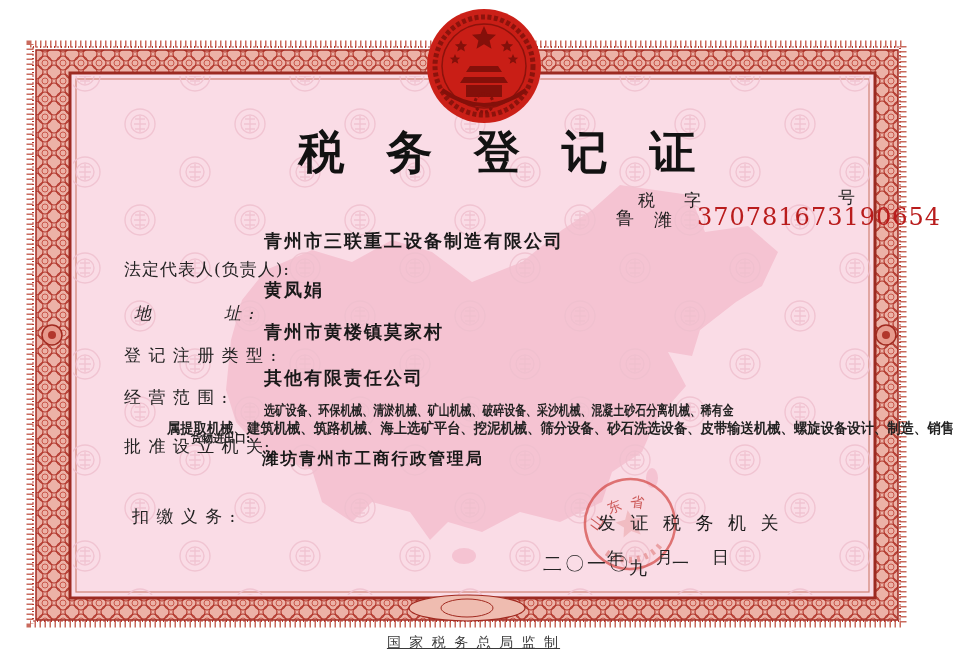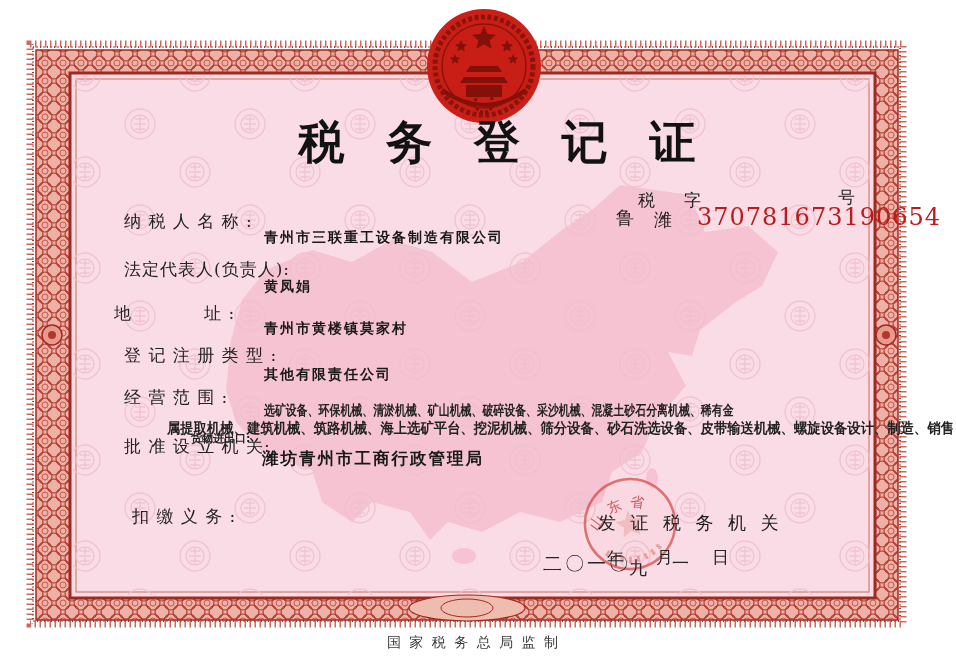--- a/index.html
+++ b/index.html
@@ -2,29 +2,29 @@
 <html><head>
 <meta charset="utf-8">
 <style>
   html,body{margin:0;padding:0;background:#ffffff;}
   .cert{position:relative;width:956px;height:663px;background:#ffffff;overflow:hidden;
         font-family:"DejaVu Sans",sans-serif;}
   .abs{position:absolute;}
   .label{font-family:"DejaVu Serif","Liberation Serif",serif;font-size:17px;color:#232323;
          white-space:pre;font-weight:500;letter-spacing:1px;}
   .value{font-family:"DejaVu Sans","Liberation Sans",sans-serif;font-weight:700;color:#191919;
-         font-size:14px;white-space:pre;letter-spacing:2px;}
+         font-size:18px;white-space:pre;letter-spacing:2px;}
   .scope{font-family:"DejaVu Sans","Liberation Sans",sans-serif;font-weight:700;color:#222;
          white-space:nowrap;transform-origin:left top;}
   .title{font-family:"DejaVu Serif","Liberation Serif",serif;font-weight:800;color:#121212;
          font-size:46px;letter-spacing:0.28em;text-align:center;white-space:pre;}
   .numchar{font-family:"DejaVu Serif","Liberation Serif",serif;color:#1d1d1d;font-size:17px;}
   .serial{font-family:"DejaVu Serif","Liberation Serif",serif;color:#b91c1c;font-size:24px;letter-spacing:1px;}
   .footer{font-family:"DejaVu Serif","Liberation Serif",serif;color:#3a3a3a;font-size:14px;
-          letter-spacing:2px;text-align:center;white-space:pre;}
+          letter-spacing:2px;text-align:center;white-space:pre;text-decoration:underline;}
   .issuer{font-family:Liberation Serif, serif;color:#1d1d1d;font-size:18px;white-space:pre;}
   .datechar{font-family:"DejaVu Serif","Liberation Serif",serif;color:#242424;white-space:pre;}
 </style>
 </head>
 <body>
 
 <div class="cert">
 
   <svg class="abs" style="left:0;top:0;" width="956" height="663" viewBox="0 0 956 663">
     <defs>
@@ -101,36 +101,35 @@
       <path d="M35,48 l1.5,3.4 3.7,0.3 -2.8,2.4 0.9,3.6 -3.3,-1.9 -3.3,1.9 0.9,-3.6 -2.8,-2.4 3.7,-0.3 Z"></path>
       <path d="M93,48 l1.5,3.4 3.7,0.3 -2.8,2.4 0.9,3.6 -3.3,-1.9 -3.3,1.9 0.9,-3.6 -2.8,-2.4 3.7,-0.3 Z"></path>
       <path d="M50,60 L78,60 L82,66 L46,66 Z"></path>
       <path d="M44,71 L84,71 L88,77 L40,77 Z"></path>
       <rect x="46" y="79" width="36" height="12"></rect>
     </g>
     <circle cx="64" cy="97" r="9" fill="none" stroke="#84100a" stroke-width="3" stroke-dasharray="3 2"></circle>
     <path d="M22,84 Q64,114 106,84" fill="none" stroke="#84100a" stroke-width="4"></path>
   </svg>
 
-  <div class="abs title" style="left:75px;top:112px;width:857px;">税 务 登 记 证</div>
+  <div class="abs title" style="left:75px;top:122px;width:857px;">税 务 登 记 证</div>
 
   <span class="abs numchar" style="left:638px;top:189px;">税</span>
   <span class="abs numchar" style="left:684px;top:189px;">字</span>
   <span class="abs numchar" style="left:838px;top:186px;">号</span>
   <span class="abs numchar" style="left:616px;top:206px;font-size:18px;">鲁</span>
   <span class="abs numchar" style="left:654px;top:208px;font-size:18px;">潍</span>
   <span class="abs serial" style="left:697px;top:203px;">370781673190654</span>
 
-  <span class="abs label" style="left:124px;top:210px;">纳 税 人 名 称 :</span>
   <span class="abs value" style="left:264px;top:229px;">青州市三联重工设备制造有限公司</span>
 
   <span class="abs label" style="left:124px;top:258px;text-align:center;">法定代表人(负责人):</span>
   <span class="abs value" style="left:264px;top:278px;">黄凤娟</span>
 
-  <span class="abs label" style="left:114px;top:302px;">地　　　　址 :</span>
+  <span class="abs label" style="left:134px;top:302px;font-style:italic;">地　　　　址 :</span>
   <span class="abs label" style="left:124px;top:344px;">登 记 注 册 类 型 :</span>
 
   <span class="abs value" style="left:264px;top:320px;">青州市黄楼镇莫家村</span>
   <span class="abs value" style="left:264px;top:358px;margin-top:8px;">其他有限责任公司</span>
 
   <span class="abs label" style="left:124px;top:386px;">经 营 范 围 :</span>
   <span class="abs scope" style="left:264px;top:402px;font-size:14px;transform:scaleX(0.78);">选矿设备、环保机械、清淤机械、矿山机械、破碎设备、采沙机械、混凝土砂石分离机械、稀有金</span>
   <span class="abs scope" style="left:167px;top:419px;font-size:14.5px;transform:scaleX(0.92);">属提取机械、建筑机械、筑路机械、海上选矿平台、挖泥机械、筛分设备、砂石洗选设备、皮带输送机械、螺旋设备设计、制造、销售</span>
   <span class="abs scope" style="left:191px;top:431px;font-size:11px;">货物进出口:</span>
 

